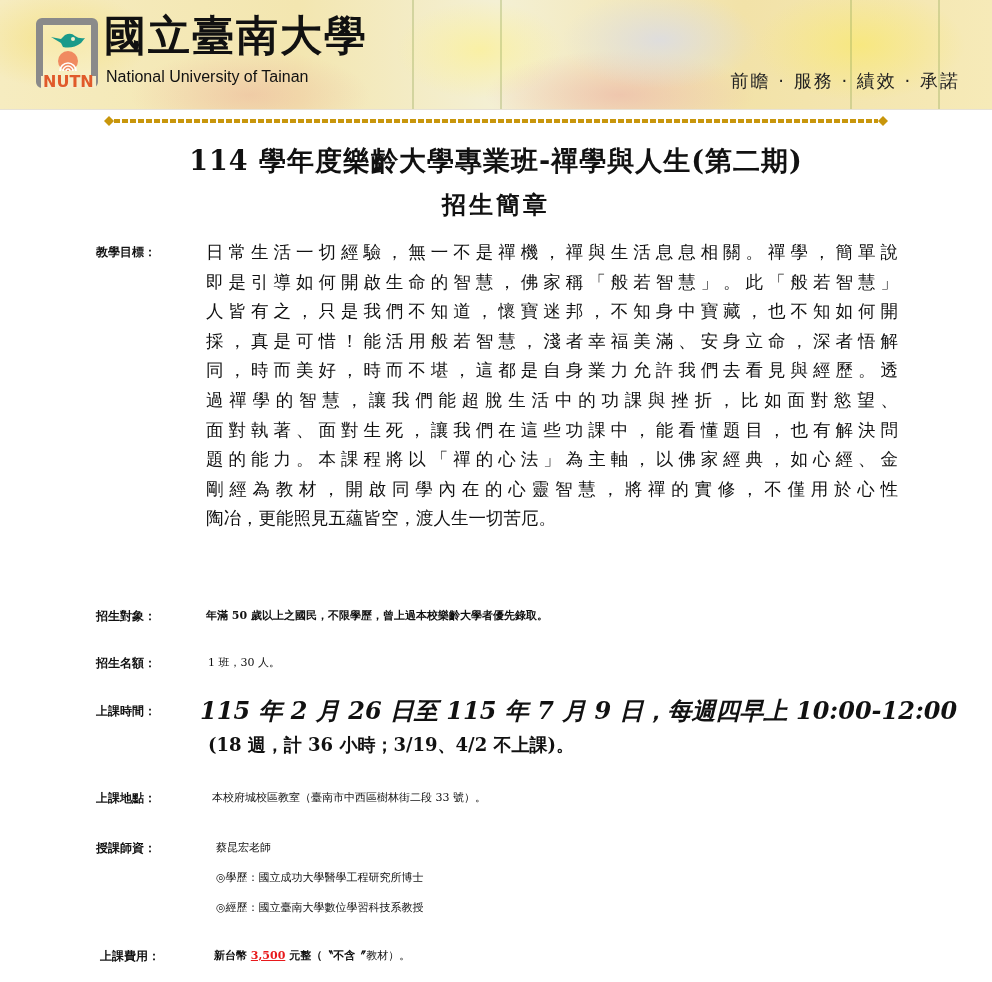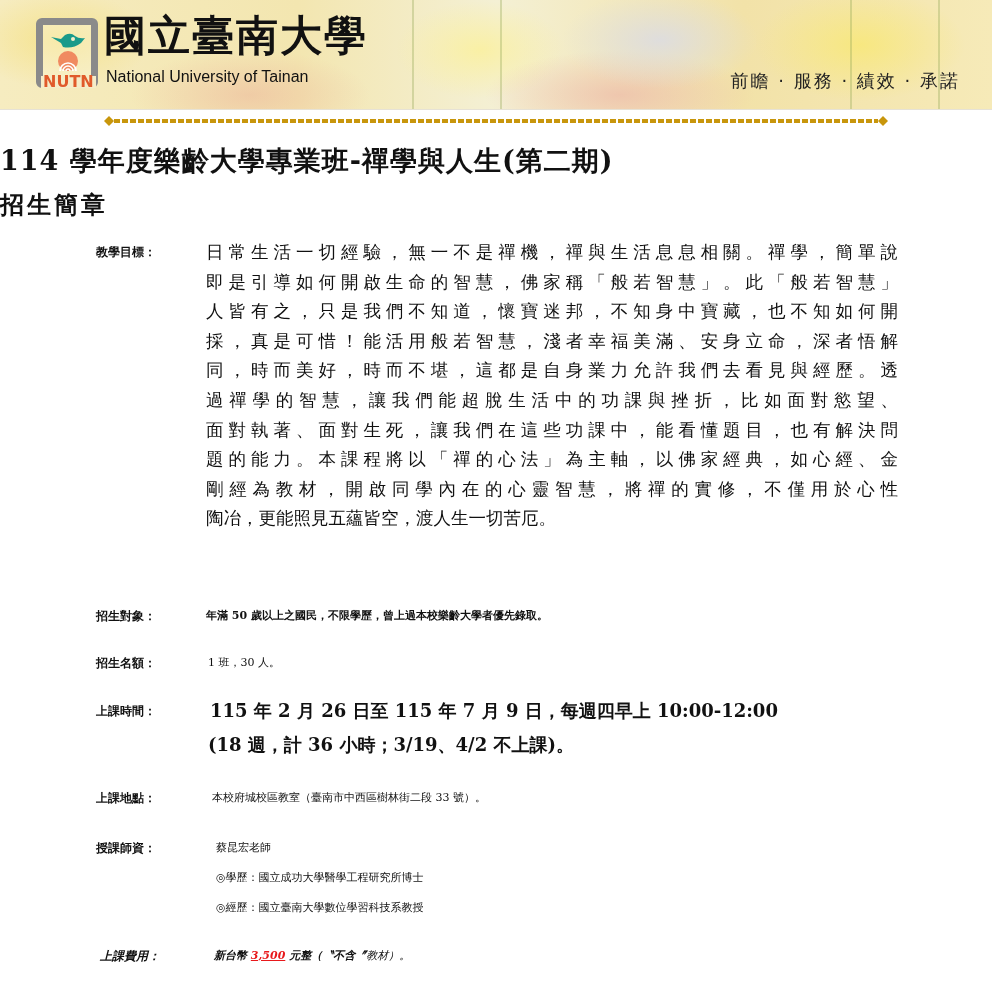--- a/index.html
+++ b/index.html
@@ -31,21 +31,21 @@
       font-size: 42px; font-weight: bold; color: #111; letter-spacing: 2px; line-height: 44px; }
     .logo-en { position: absolute; left: 106px; top: 68px; font-family: "Liberation Sans", sans-serif;
       font-size: 16px; color: #111; line-height: 18px; }
     .motto { position: absolute; right: 32px; top: 70px; font-family: "DejaVu Sans", sans-serif;
       font-size: 18px; color: #222; letter-spacing: 2px; line-height: 22px; }
 
     
     .divider { position: absolute; left: 104px; top: 116px; width: 784px; height: 10px; }
 
     
-    .title { position: absolute; left: 0; width: 992px; font-family: "DejaVu Serif", serif;
+    .title { position: absolute; left: 0; width: 992px; text-align: center; font-family: "DejaVu Serif", serif;
       font-weight: bold; color: #111; }
     .title-1 { top: 144px; font-size: 27px; line-height: 34px; letter-spacing: 1px; }
     .title-2 { top: 189px; font-size: 24px; line-height: 32px; letter-spacing: 3px; }
 
     
     .section { position: absolute; left: 96px; }
     .label { position: absolute; left: 0; top: 0; font-family: "DejaVu Sans", sans-serif; font-weight: bold;
       font-size: 12px; color: #111; white-space: nowrap; line-height: 28px; }
     .colon { display: inline-block; width: 12px; text-align: center; }
     .val { position: absolute; font-family: "DejaVu Serif", serif; font-size: 11px; color: #111; line-height: 28px; white-space: nowrap; }
@@ -118,34 +118,34 @@
   <div class="val bold" style="left:110px;top:0;">年滿 50 歲以上之國民，不限學歷，曾上過本校樂齡大學者優先錄取。</div>
 </div>
 
 <div class="section" style="top:649px;width:810px;height:30px;">
   <div class="label"><span>招生名額</span><span class="colon">：</span></div>
   <div class="val" style="left:112px;top:0;">1 班，30 人。</div>
 </div>
 
 <div class="section" style="top:697px;width:810px;height:66px;">
   <div class="label"><span>上課時間</span><span class="colon">：</span></div>
-  <div class="val bold" style="left:114px;top:0;font-size:18px;">115 年 2 月 26 日至 115 年 7 月 9 日，每週四早上 10:00-12:00</div>
+  <div class="val bold" style="left:104px;top:0;font-size:24px;font-style:italic;">115 年 2 月 26 日至 115 年 7 月 9 日，每週四早上 10:00-12:00</div>
   <div class="val bold" style="left:112px;top:34px;font-size:18px;">(18 週，計 36 小時；3/19、4/2 不上課)。</div>
 </div>
 
 <div class="section" style="top:784px;width:810px;height:30px;">
   <div class="label"><span>上課地點</span><span class="colon">：</span></div>
   <div class="val" style="left:116px;top:0;">本校府城校區教室（臺南市中西區樹林街二段 33 號）。</div>
 </div>
 
 <div class="section" style="top:834px;width:810px;height:96px;">
   <div class="label"><span>授課師資</span><span class="colon">：</span></div>
   <div class="val" style="left:120px;top:0;">蔡昆宏老師</div>
   <div class="val" style="left:120px;top:30px;">◎學歷：國立成功大學醫學工程研究所博士</div>
   <div class="val" style="left:120px;top:60px;">◎經歷：國立臺南大學數位學習科技系教授</div>
 </div>
 
-<div class="section" style="top:942px;left:100px;width:810px;height:30px;font-style:italic;">
+<div class="section" style="top:942px;left:100px;width:810px;height:30px;">
   <div class="label"><span>上課費用</span><span class="colon">：</span></div>
   <div class="val bold" style="left:114px;top:0;">
     <span>新台幣 </span><span class="fee-amount">3,500</span><span> 元整（〝不含〞</span><span class="fee-normal">教材）。</span>
   </div>
 </div>
 
 </body></html>

